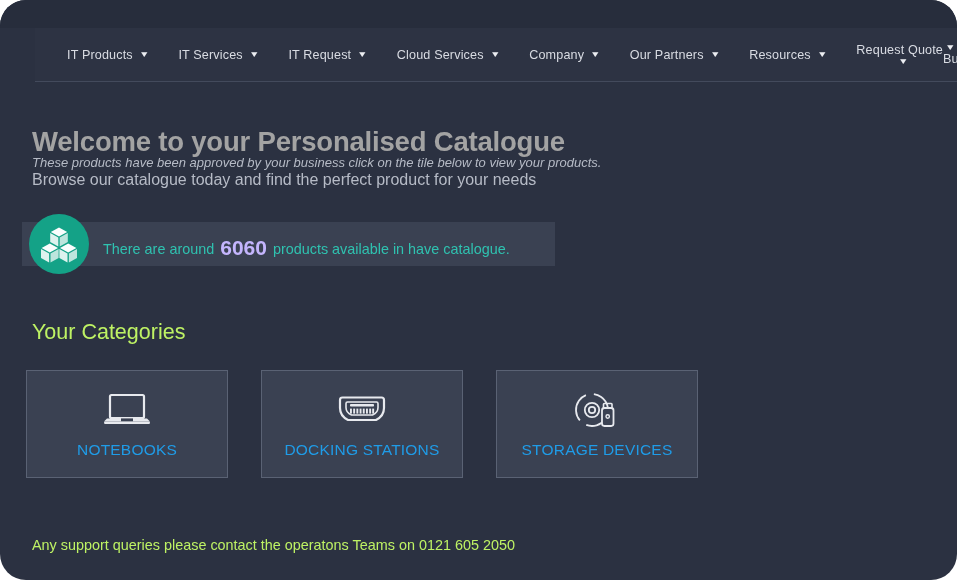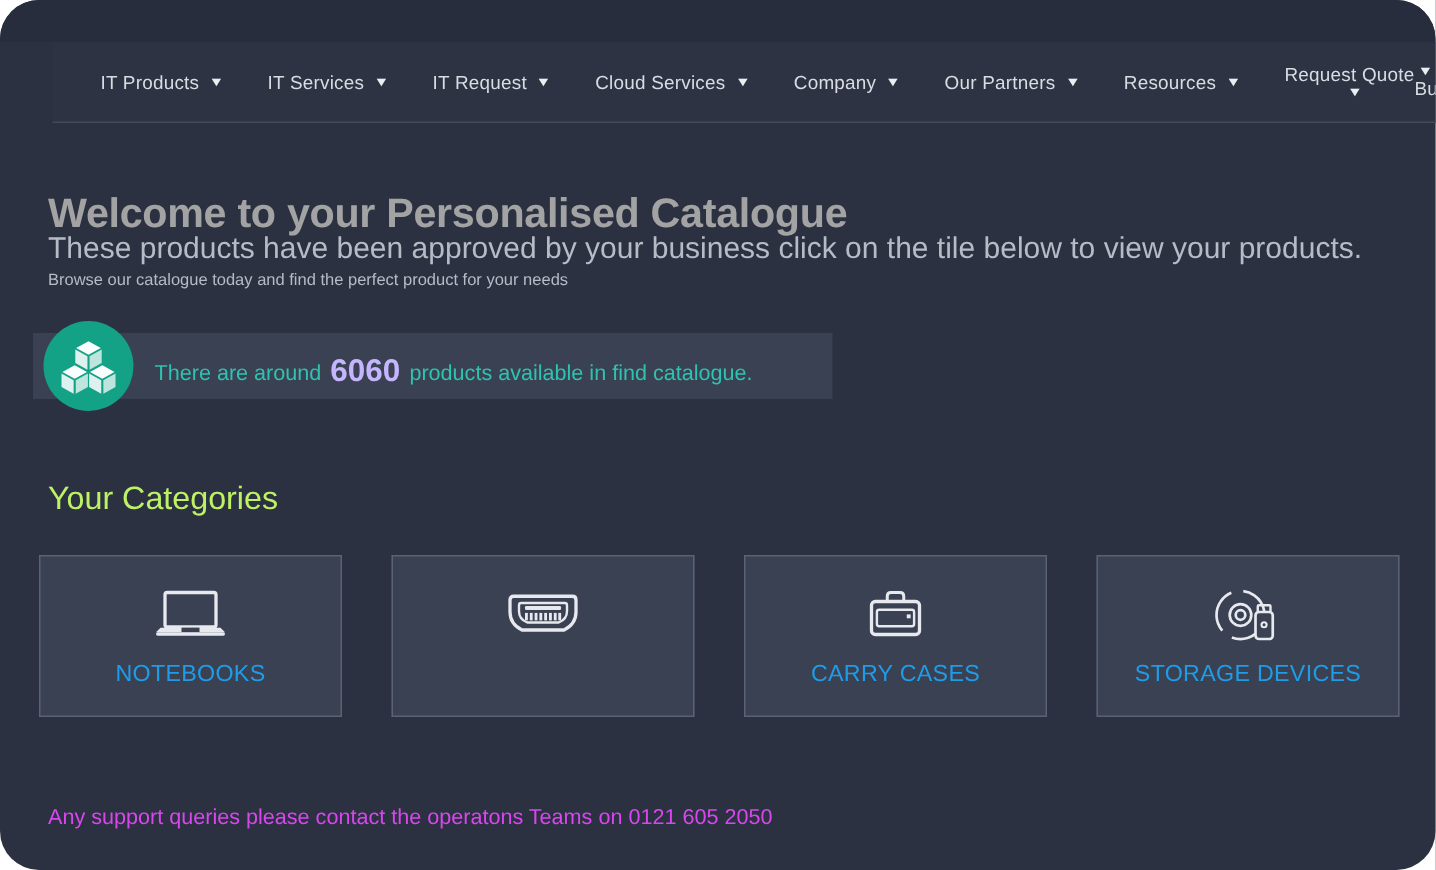--- a/index.html
+++ b/index.html
@@ -91,28 +91,29 @@
     top: 108px;
     font-size: 27.5px;
     font-weight: bold;
     color: #a3a3a3;
     letter-spacing: -0.2px;
   }
   .hero-sub1 {
     position: absolute;
     left: 32px;
     top: 155px;
-    font-size: 20px;
+    font-size: 13px;
     color: #b6bbc6;
+    font-style: italic;
   }
   .hero-sub2 {
     position: absolute;
     left: 32px;
-    top: 181px;
-    font-size: 11px;
+    top: 171px;
+    font-size: 16px;
     color: #b6bbc6;
   }
 
   
   .count-banner {
     position: absolute;
     left: 22px;
     top: 222px;
     width: 533px;
     height: 44px;
@@ -190,21 +191,21 @@
     letter-spacing: 0.2px;
     text-align: center;
   }
 
   
   .footer-text {
     position: absolute;
     left: 32px;
     top: 537px;
     font-size: 14.4px;
-    color: #d946ef;
+    color: #bef264;
   }
 </style>
 </head>
 <body>
 
 <div class="app-window">
 
   <div class="top-strip"></div>
 
   <div class="navbar">
@@ -286,21 +287,21 @@
         <polygon points="19,2.5 27.2,7 19,11.5 10.8,7" opacity="0.98"></polygon>
         <polygon points="10.2,8 18.3,12.5 18.3,21.5 10.2,17" opacity="0.86"></polygon>
         <polygon points="27.8,8 19.7,12.5 19.7,21.5 27.8,17" opacity="0.72"></polygon>
       </g>
     </svg>
   </div>
 
   <div class="count-text">
     <span>There are around</span>
     <span class="big">6060</span>
-    <span>products available in find catalogue.</span>
+    <span>products available in have catalogue.</span>
   </div>
 
   <h2 class="cat-heading">Your Categories</h2>
 
   <div class="tiles">
 
     <div class="tile">
       <div class="tile-icon">
         <svg width="54" height="40" viewBox="0 0 54 40" aria-hidden="true">
           <rect x="10" y="5" width="34" height="23" rx="1.5" fill="none" stroke="#e7e9ee" stroke-width="2.2"></rect>
@@ -323,33 +324,23 @@
             <rect x="19.2" y="16.6" width="1.9" height="5"></rect>
             <rect x="22.4" y="16.6" width="1.9" height="5"></rect>
             <rect x="25.6" y="16.6" width="1.9" height="5"></rect>
             <rect x="28.8" y="16.6" width="1.9" height="5"></rect>
             <rect x="32" y="16.6" width="1.9" height="5"></rect>
             <rect x="35.2" y="16.6" width="1.9" height="5"></rect>
             <rect x="38.2" y="16.6" width="1.9" height="5"></rect>
           </g>
         </svg>
       </div>
-    </div>
-
-    <div class="tile">
-      <div class="tile-icon">
-        <svg width="46" height="40" viewBox="0 0 46 40" aria-hidden="true">
-          <path d="M17.5 11 V7.5 Q17.5 5 20 5 H26 Q28.5 5 28.5 7.5 V11" fill="none" stroke="#e7e9ee" stroke-width="2"></path>
-          <rect x="7" y="11" width="32" height="22" rx="2.5" fill="none" stroke="#e7e9ee" stroke-width="2.2"></rect>
-          <rect x="10.6" y="16.5" width="24.8" height="11" rx="1.5" fill="none" stroke="#e7e9ee" stroke-width="1.6"></rect>
-          <rect x="30.5" y="19.6" width="2.6" height="2.6" fill="#e7e9ee"></rect>
-        </svg>
-      </div>
-      <div class="tile-label">CARRY CASES</div>
-    </div>
+      <div class="tile-label">DOCKING STATIONS</div>
+    </div>
+
 
     <div class="tile">
       <div class="tile-icon">
         <svg width="54" height="42" viewBox="0 0 54 42" aria-hidden="true">
           <circle cx="22" cy="21" r="16" fill="none" stroke="#e7e9ee" stroke-width="1.8" stroke-dasharray="46 8 30 8" transform="rotate(-55 22 21)"></circle>
           <circle cx="22" cy="21" r="7.2" fill="none" stroke="#e7e9ee" stroke-width="1.8"></circle>
           <circle cx="22" cy="21" r="3.2" fill="none" stroke="#e7e9ee" stroke-width="1.8"></circle>
 
           <rect x="33.5" y="14.5" width="8.5" height="5" rx="0.8" fill="none" stroke="#e7e9ee" stroke-width="1.6"></rect>
           <rect x="32" y="19" width="11.5" height="18" rx="2.4" fill="#3a4152" stroke="#e7e9ee" stroke-width="1.8"></rect>

